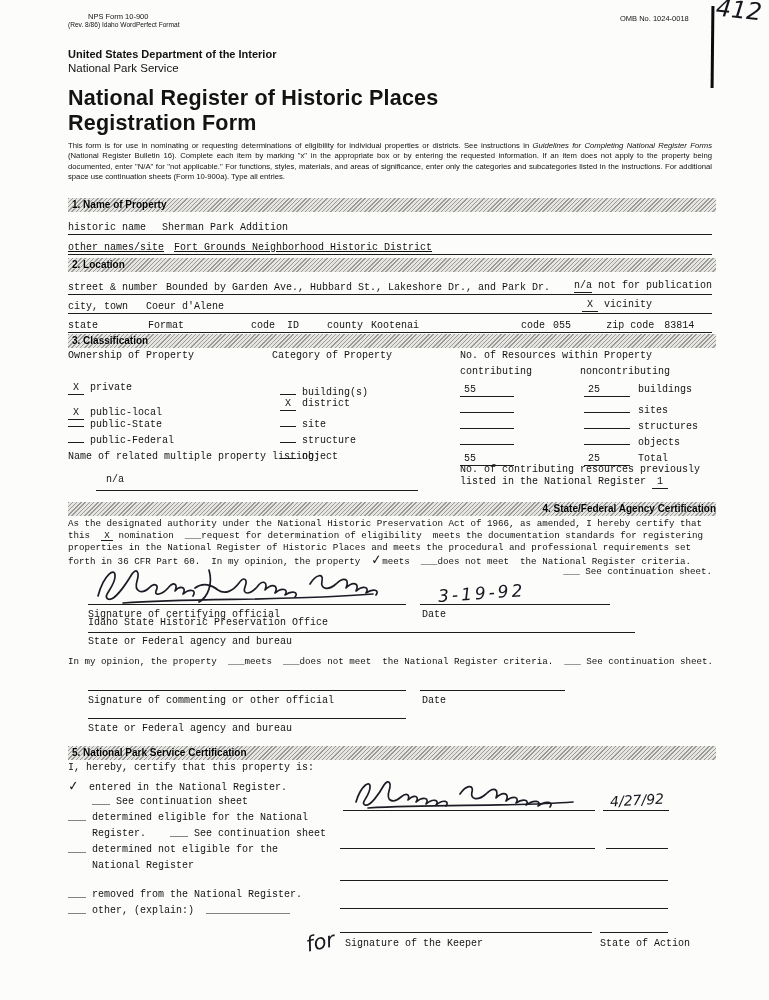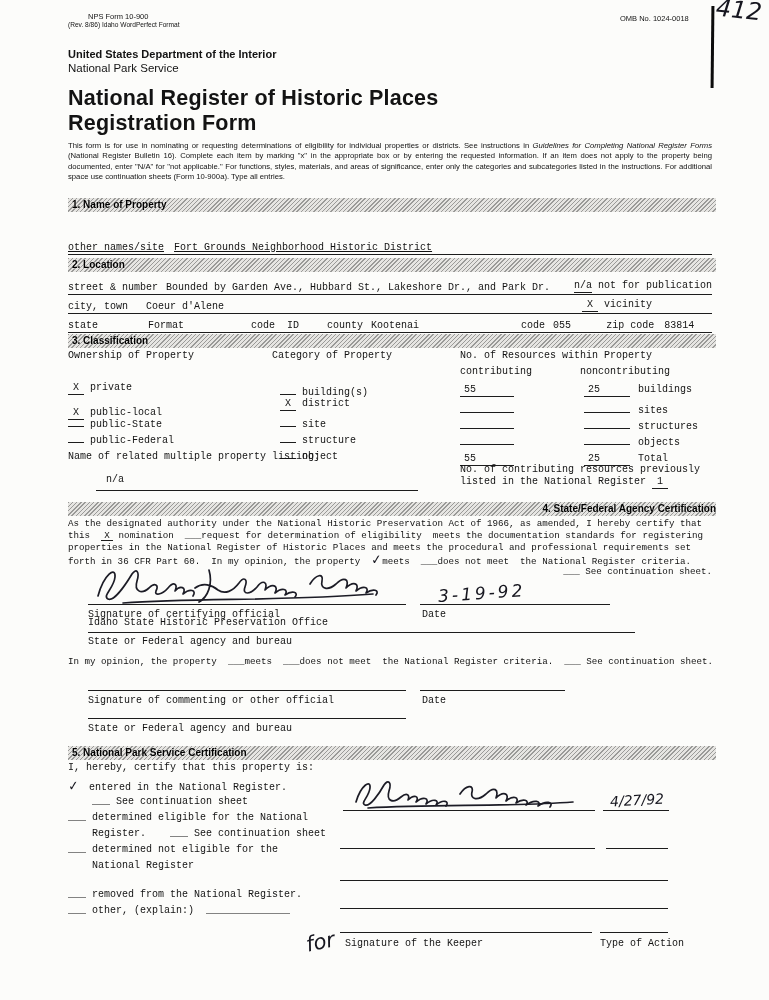--- a/index.html
+++ b/index.html
@@ -48,20 +48,24 @@
   <div class="abs sans agency" style="left:68px;top:62px;">National Park Service</div>
 
   <div class="abs sans bigtitle" style="left:68px;top:86px;">
     <div>National Register of Historic Places</div>
     <div>Registration Form</div>
   </div>
 
   <div class="abs sans instr" style="left:68px;top:141px;"><span>This form is for use in nominating or requesting determinations of eligibility for individual properties or districts.  See instructions in </span><i>Guidelines for Completing National Register Forms</i><span> (National Register Bulletin 16).  Complete each item by marking "x" in the appropriate box or by entering the requested information.  If an item does not apply to the property being documented, enter "N/A" for "not applicable."  For functions, styles, materials, and areas of significance, enter only the categories and subcategories listed in the instructions.  For additional space use continuation sheets (Form 10-900a).  Type all entries.</span></div>
 
   <div class="abs secbar" style="left:68px;top:198px;">1.  Name of Property</div>
+  <div class="abs frow" style="left:68px;top:216px;">
+    <span>historic name</span>
+    <span style="margin-left:16px;">Sherman Park Addition</span>
+  </div>
   <div class="abs frow" style="left:68px;top:236px;text-decoration:underline;">
     <span>other names/site</span>
     <span style="margin-left:10px;">Fort Grounds Neighborhood Historic District</span>
   </div>
 
   <div class="abs secbar" style="left:68px;top:258px;">2.  Location</div>
   <div class="abs frow" style="left:68px;top:276px;justify-content:space-between;">
     <span><span>street &amp; number</span><span style="margin-left:8px;">Bounded by Garden Ave., Hubbard St., Lakeshore Dr., and Park Dr.</span></span>
     <span><span class="mk">n/a</span> <span>not for publication</span></span>
   </div>
@@ -168,17 +172,17 @@
   <div class="uline" style="left:603px;top:810px;width:66px;"></div>
   <div class="abs hand" style="left:610px;top:792px;font-size:14px;transform:rotate(-3deg);">4/27/92</div>
 
   <div class="uline" style="left:340px;top:848px;width:255px;"></div>
   <div class="uline" style="left:606px;top:848px;width:62px;"></div>
   <div class="uline" style="left:340px;top:880px;width:328px;"></div>
   <div class="uline" style="left:340px;top:908px;width:328px;"></div>
   <div class="uline" style="left:340px;top:932px;width:252px;"></div>
   <div class="uline" style="left:600px;top:932px;width:68px;"></div>
   <div class="abs mono" style="left:345px;top:938px;">Signature of the Keeper</div>
-  <div class="abs mono" style="left:600px;top:938px;">Type of Action</div>
+  <div class="abs mono" style="left:600px;top:938px;">State of Action</div>
 
   <div class="abs hand" style="left:306px;top:930px;font-size:21px;transform:rotate(-12deg);">for</div>
 
 </div>
 
 </body></html>

